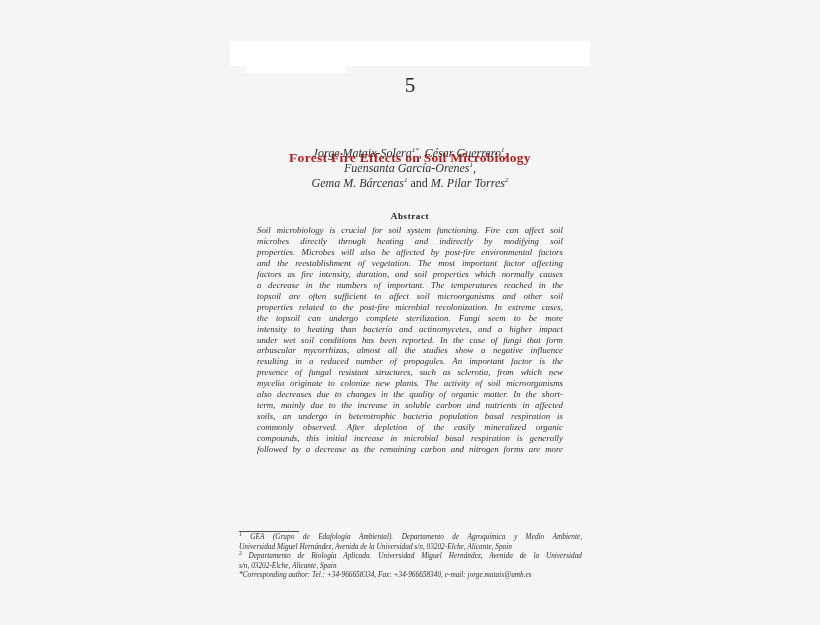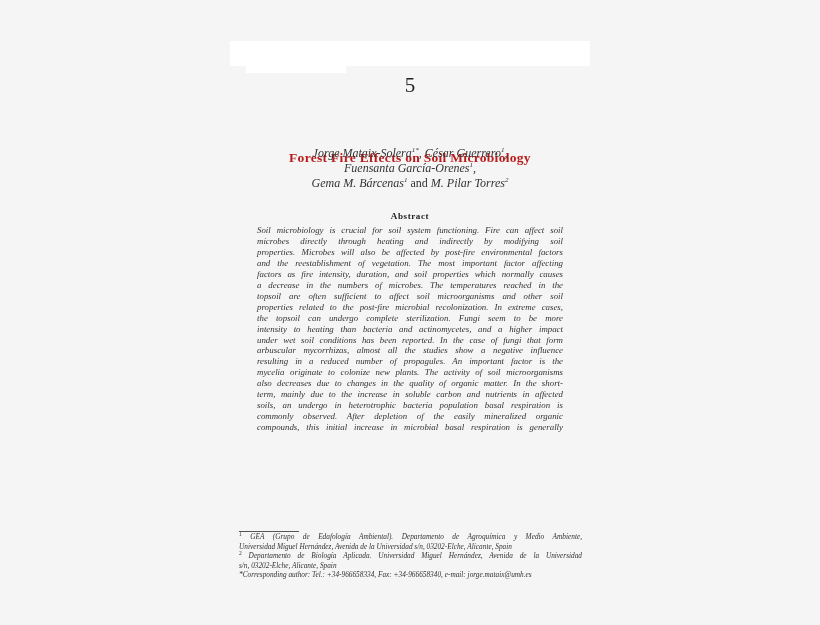--- a/index.html
+++ b/index.html
@@ -136,34 +136,36 @@
 </div>
 
 <div class="abstract-heading">Abstract</div>
 
 <div class="abstract-body">
   <span class="line">Soil microbiology is crucial for soil system functioning. Fire can affect soil</span>
   <span class="line">microbes directly through heating and indirectly by modifying soil</span>
   <span class="line">properties. Microbes will also be affected by post-fire environmental factors</span>
   <span class="line">and the reestablishment of vegetation. The most important factor affecting</span>
   <span class="line">factors as fire intensity, duration, and soil properties which normally causes</span>
-  <span class="line">a decrease in the numbers of microbes. The temperatures reached in the</span>
+  <span class="line">a decrease in the numbers of important. The temperatures reached in the</span>
   <span class="line">topsoil are often sufficient to affect soil microorganisms and other soil</span>
   <span class="line">properties related to the post-fire microbial recolonization. In extreme cases,</span>
   <span class="line">the topsoil can undergo complete sterilization. Fungi seem to be more</span>
   <span class="line">intensity to heating than bacteria and actinomycetes, and a higher impact</span>
   <span class="line">under wet soil conditions has been reported. In the case of fungi that form</span>
   <span class="line">arbuscular mycorrhizas, almost all the studies show a negative influence</span>
   <span class="line">resulting in a reduced number of propagules. An important factor is the</span>
+  <span class="line">presence of fungal resistant structures, such as sclerotia, from which new</span>
   <span class="line">mycelia originate to colonize new plants. The activity of soil microorganisms</span>
   <span class="line">also decreases due to changes in the quality of organic matter. In the short-</span>
   <span class="line">term, mainly due to the increase in soluble carbon and nutrients in affected</span>
   <span class="line">soils, an undergo in heterotrophic bacteria population basal respiration is</span>
   <span class="line">commonly observed. After depletion of the easily mineralized organic</span>
   <span class="line">compounds, this initial increase in microbial basal respiration is generally</span>
+  <span class="line">followed by a decrease as the remaining carbon and nitrogen forms are more</span>
 </div>
 
 <div class="footnote-rule"></div>
 
 <div class="footnotes">
   <span class="line justify"><sup>1</sup> <span>GEA (Grupo de Edafología Ambiental). Departamento de Agroquímica y Medio Ambiente,</span></span>
   <span class="line">Universidad Miguel Hernández, Avenida de la Universidad s/n, 03202-Elche, Alicante, Spain</span>
   <span class="line justify"><sup>2</sup> <span>Departamento de Biología Aplicada. Universidad Miguel Hernández, Avenida de la Universidad</span></span>
   <span class="line">s/n, 03202-Elche, Alicante, Spain</span>
   <span class="line">*Corresponding author: Tel.: +34-966658334, Fax: +34-966658340, e-mail: jorge.mataix@umh.es</span>

